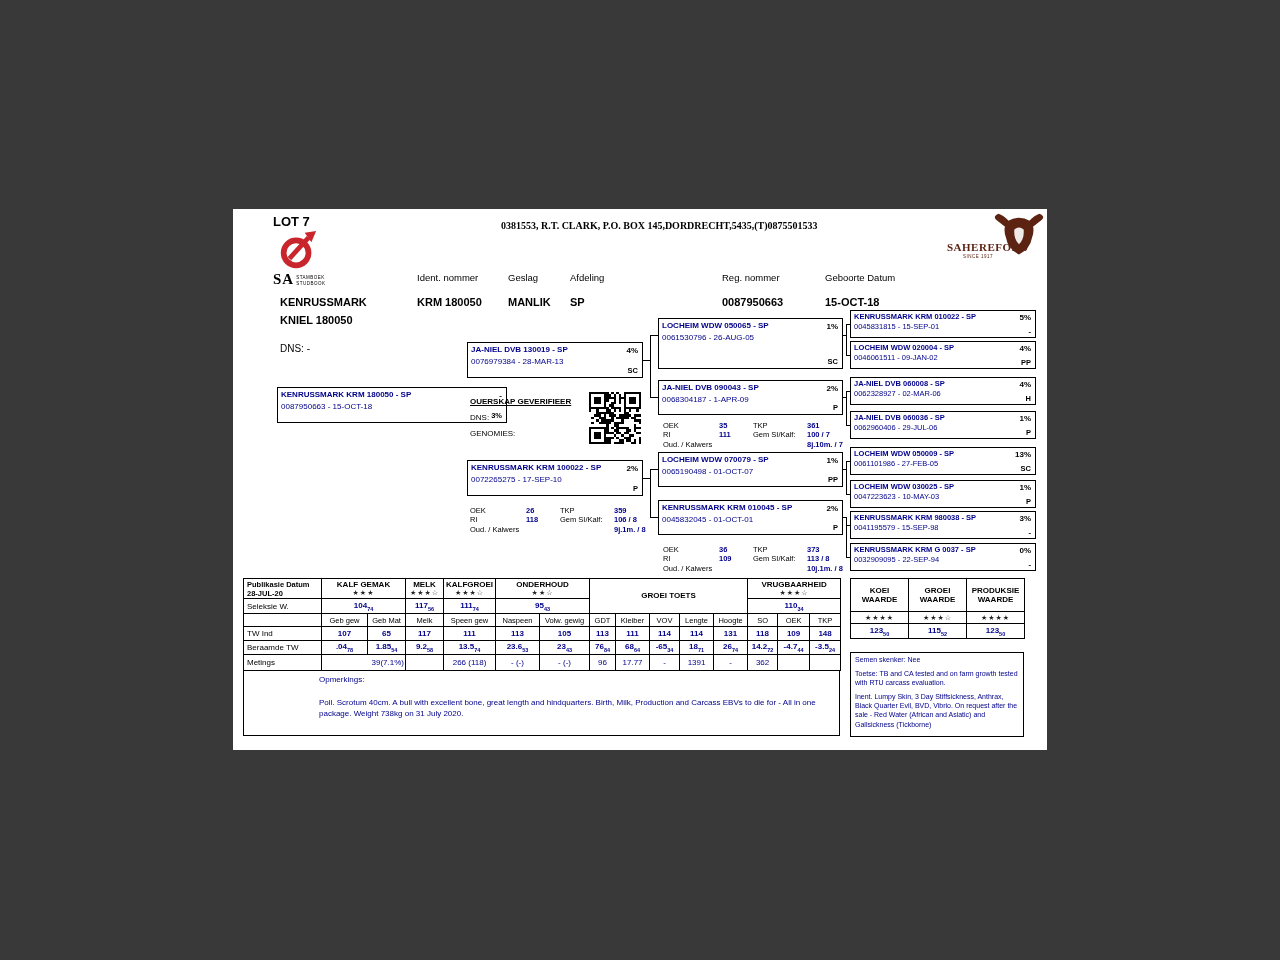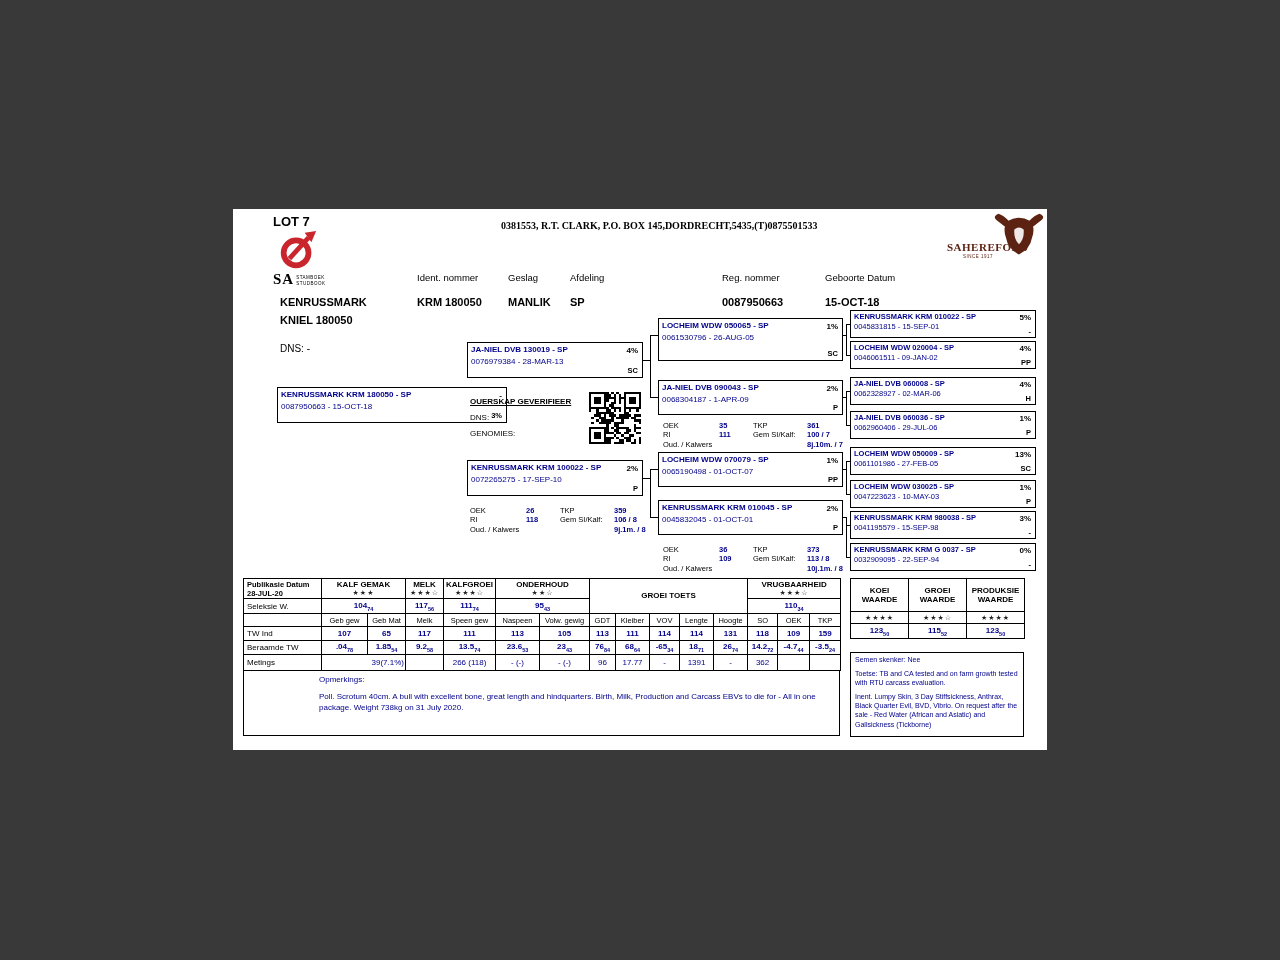--- a/index.html
+++ b/index.html
@@ -45,21 +45,21 @@
 .stars{font-size:7px;letter-spacing:1px;color:#222;font-weight:normal}
 td.selv,td.twv{color:#00008b;font-weight:bold}
 td.bv{color:#00008b;font-weight:bold}
 td.mv{color:#00008b}
 td.ml{text-align:right;padding-left:3px}
 td.ch{font-size:7.5px}
 sub.acc{font-size:5.5px}
 tr.tr1{height:20px}tr.tr2{height:15px}tr.tr3{height:13px}tr.tr4{height:14px}tr.tr5{height:14px}tr.tr6{height:16px}
 tr.wr1{height:33px}tr.wr2{height:12px}tr.wr3{height:15px}
 .remarks{position:absolute;left:10px;top:461px;width:597px;height:66px;border:1px solid #000;border-top:none;font-size:8px;color:#00008b;padding:5px 8px 4px 75px;line-height:1.35}
-.rt{margin-bottom:6px}
+.rt{margin-bottom:12px}
 .notes{position:absolute;left:617px;top:443px;width:174px;height:85px;border:1px solid #000;font-size:7px;line-height:1.3;color:#00008b;padding:2px 4px}
 .notes p{margin:0 0 5px 0}
 .stamboek{position:absolute;left:40px;top:20px;width:84px}
 .sb-ring{display:block;margin-left:4px}
 .sb-text{display:flex;align-items:flex-end;margin-top:1px}
 .sb-sa{font-family:"Liberation Serif",serif;font-size:15px;font-weight:bold;letter-spacing:1px;line-height:1}
 .sb-stack{display:flex;flex-direction:column;font-size:4.5px;line-height:1.3;margin-left:2px;letter-spacing:.5px}
 .hereford{position:absolute;left:714px;top:2px;width:100px;height:62px}
 .bull{position:absolute;right:2px;top:0}
 .hf-name{position:absolute;left:0;top:30px;font-family:"Liberation Serif",serif;font-weight:bold;font-size:11px;color:#5c2313;letter-spacing:.5px}
@@ -296,21 +296,21 @@
           <rect x="4.8" y="4.8" width="7.2" height="7.2"></rect>
           <rect x="33.6" y="0" width="16.8" height="16.8"></rect>
           <rect fill="#fff" x="36" y="2.4" width="12" height="12"></rect>
           <rect x="38.4" y="4.8" width="7.2" height="7.2"></rect>
           <rect x="0" y="33.6" width="16.8" height="16.8"></rect>
           <rect fill="#fff" x="2.4" y="36" width="12" height="12"></rect>
           <rect x="4.8" y="38.4" width="7.2" height="7.2"></rect>
         </svg>
     </div>
 
-    <div class="pbox" style="left:425px;top:109px;width:185px;height:43px">
+    <div class="pbox" style="left:425px;top:109px;width:185px;height:51px">
       <div class="nm">LOCHEIM WDW 050065 - SP</div>
       <div class="rg">0061530796 - 26-AUG-05</div>
       <div class="bt">1%</div>
       <div class="bb">SC</div>
     </div>
     <div class="pbox" style="left:425px;top:171px;width:185px;height:35px">
       <div class="nm">JA-NIEL DVB 090043 - SP</div>
       <div class="rg">0068304187 - 1-APR-09</div>
       <div class="bt">2%</div>
       <div class="bb">P</div>
@@ -479,21 +479,21 @@
             <td class="twv">111</td>
             <td class="twv">113</td>
             <td class="twv">105</td>
             <td class="twv">113</td>
             <td class="twv">111</td>
             <td class="twv">114</td>
             <td class="twv">114</td>
             <td class="twv">131</td>
             <td class="twv">118</td>
             <td class="twv">109</td>
-            <td class="twv">159</td>
+            <td class="twv">148</td>
           </tr>
           <tr class="tr5">
             <td class="lbl">Beraamde TW</td>
             <td class="bv">.04<sub class="acc">78</sub></td>
             <td class="bv">1.85<sub class="acc">54</sub></td>
             <td class="bv">9.2<sub class="acc">58</sub></td>
             <td class="bv">13.5<sub class="acc">74</sub></td>
             <td class="bv">23.6<sub class="acc">53</sub></td>
             <td class="bv">23<sub class="acc">43</sub></td>
             <td class="bv">76<sub class="acc">84</sub></td>

